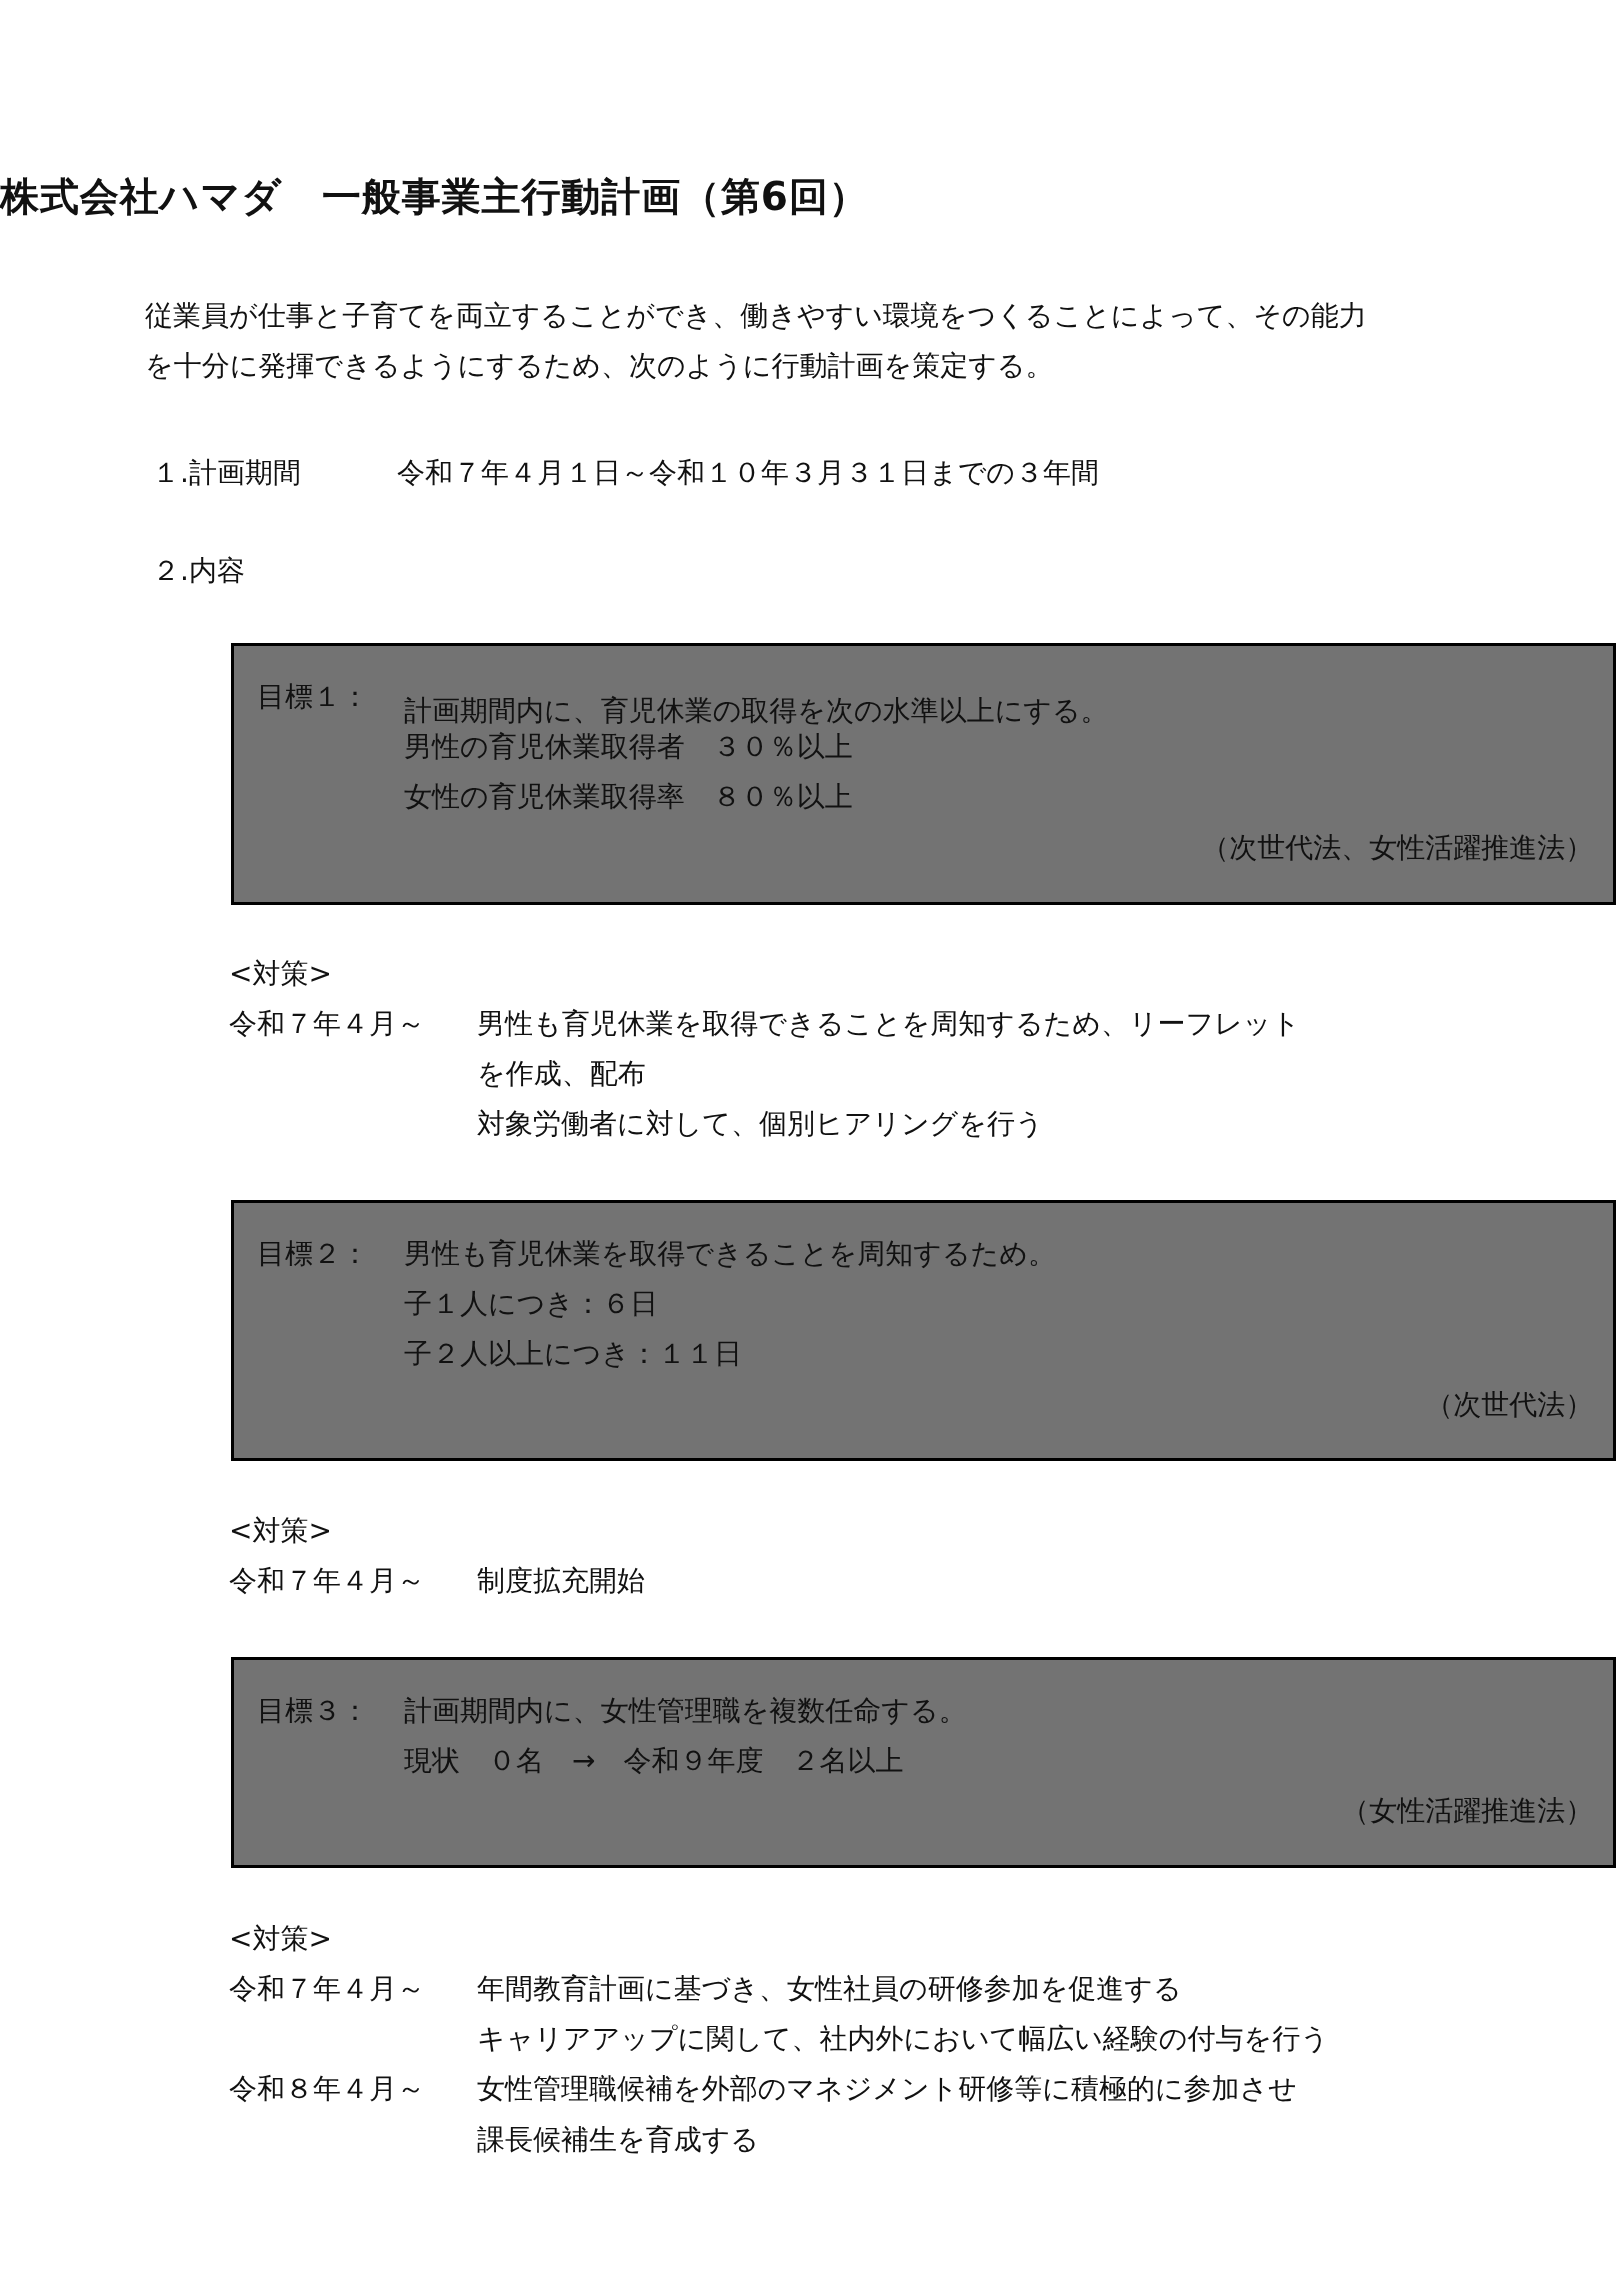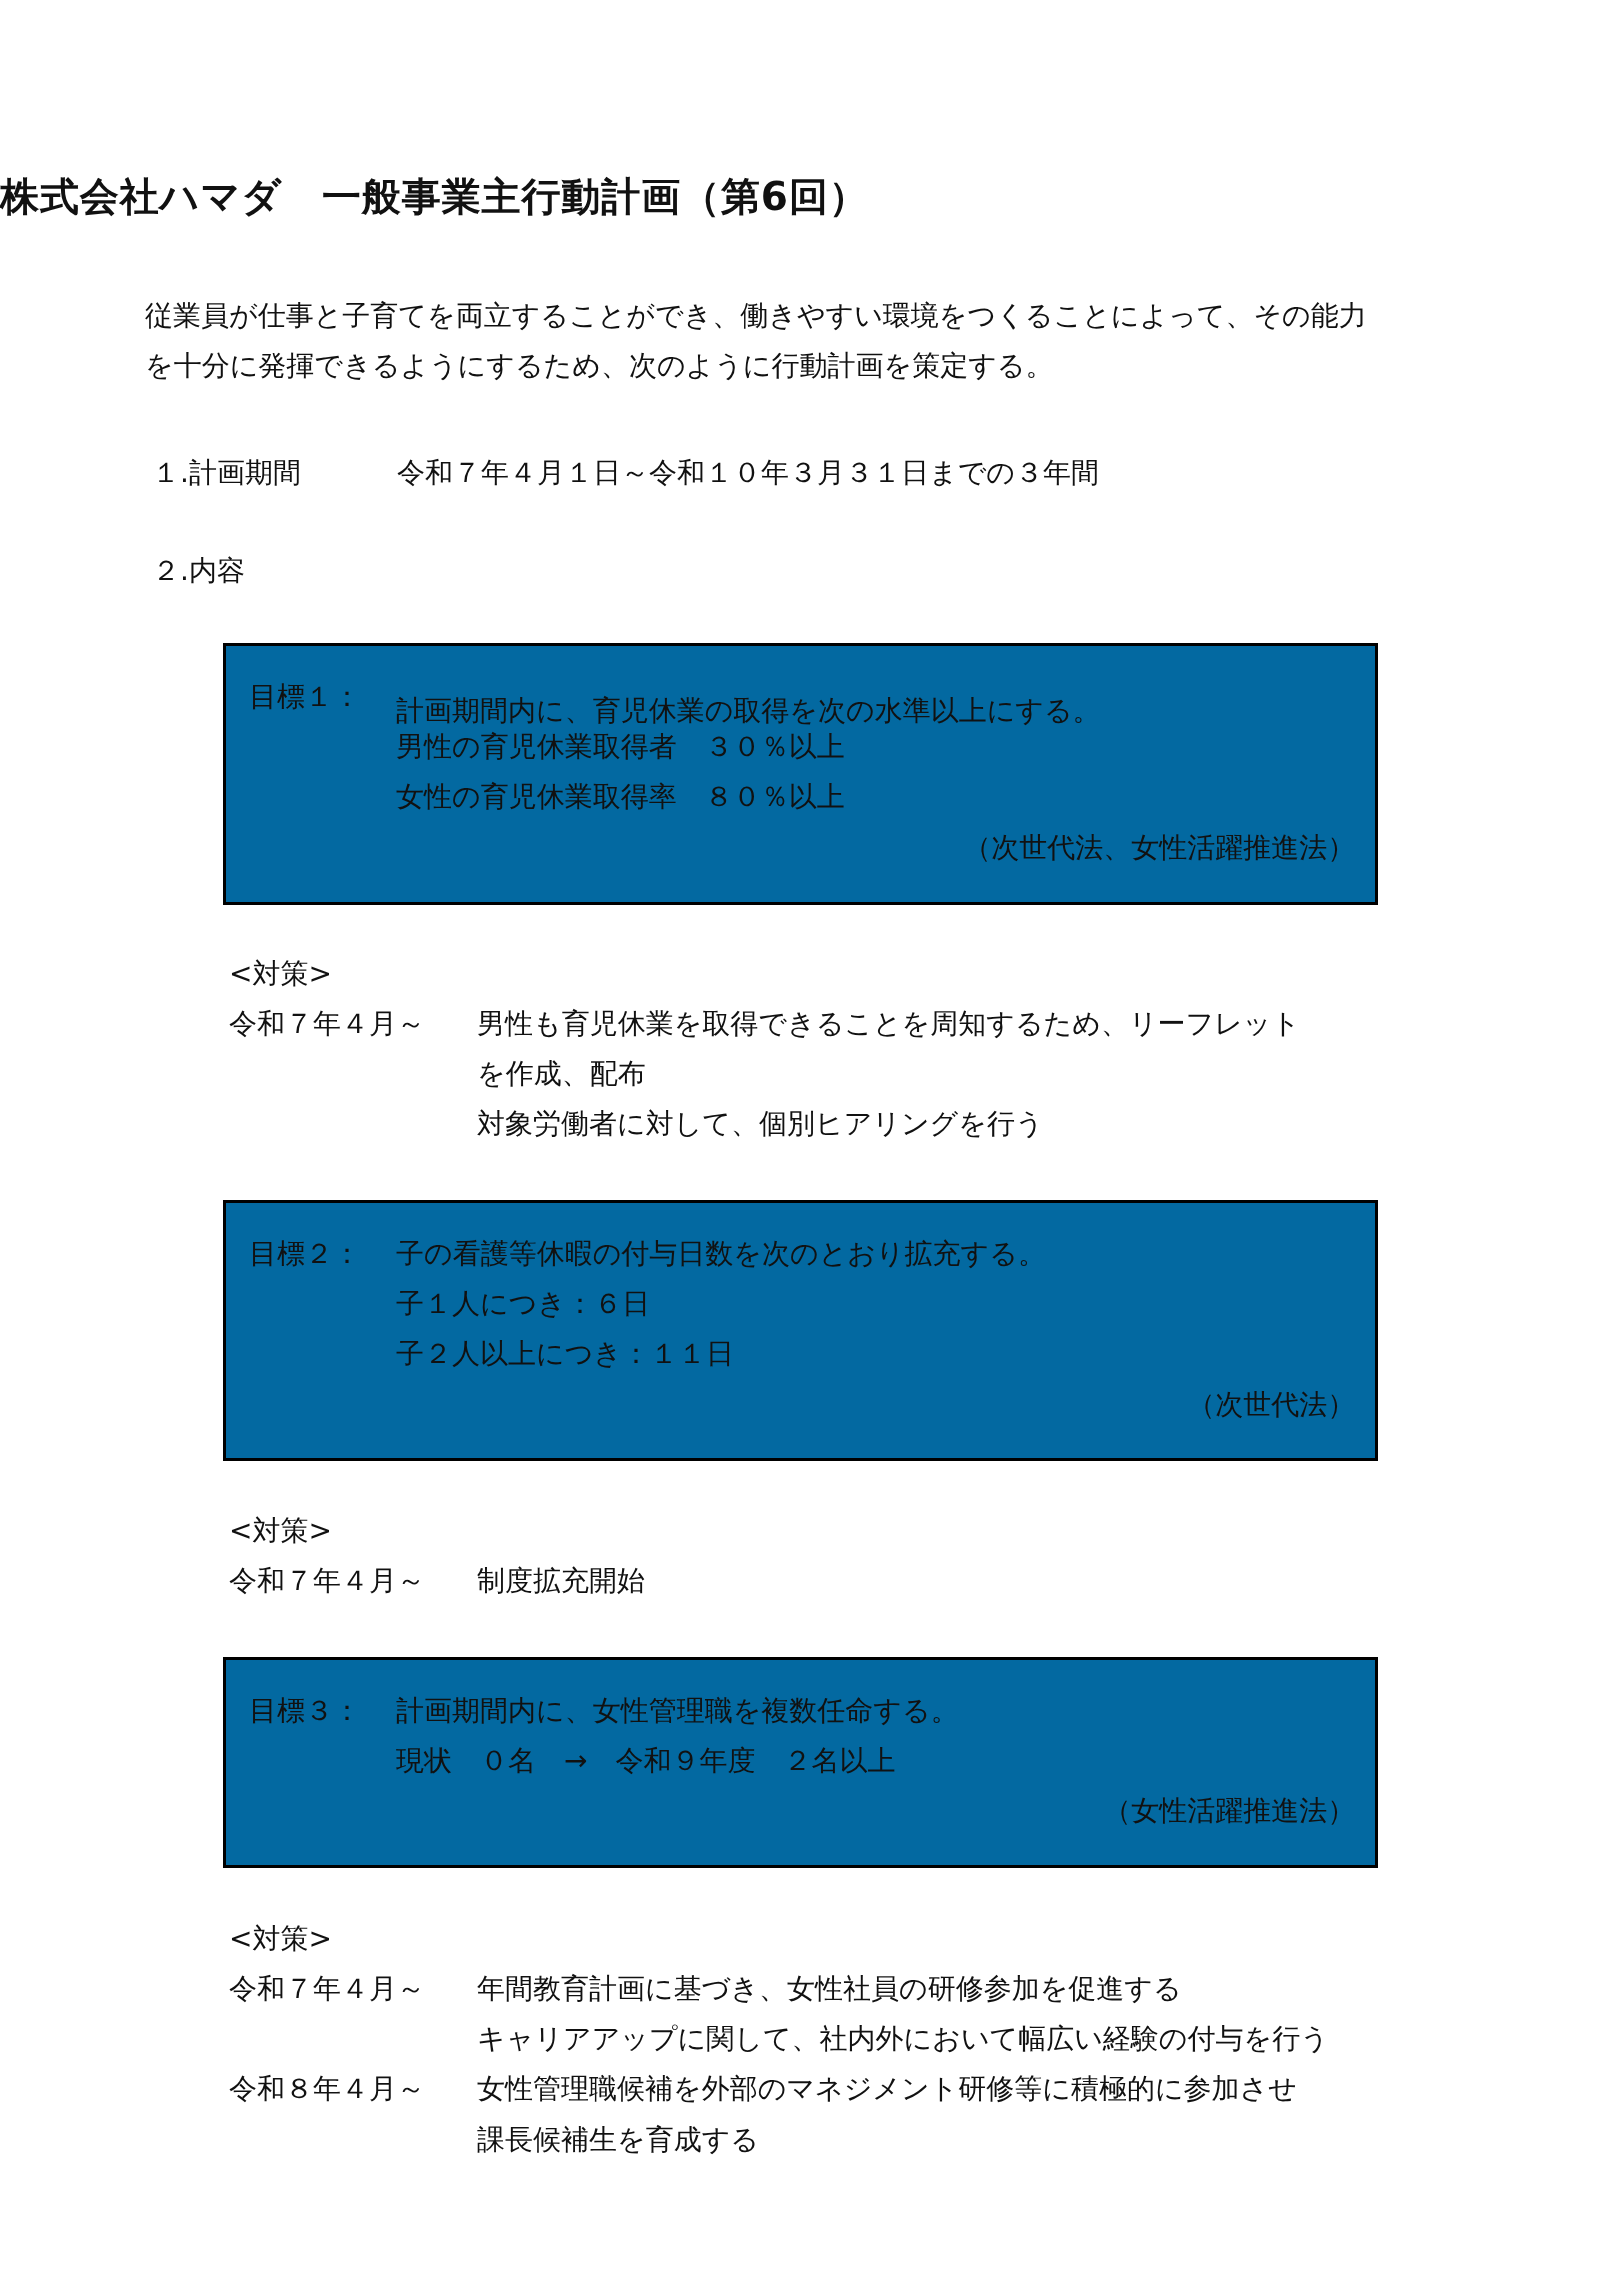--- a/index.html
+++ b/index.html
@@ -8,22 +8,22 @@
     font-family: "DejaVu Sans", "Liberation Sans", sans-serif;
     color: #111111;
   }
   .abs { position: absolute; white-space: nowrap; }
   .title {
     left: 0; width: 1458px; top: 170px; 
     font-size: 39px; font-weight: bold; letter-spacing: 0.9px; line-height: 54px;
   }
   .txt { font-size: 28px; line-height: 36px; }
   .box {
-    position: absolute; left: 223px; width: 1155px;
-    border: 3.6px solid #000000; box-sizing: border-box; background: #0369a1;
+    position: absolute; left: 231px; width: 1385px;
+    border: 3.6px solid #000000; box-sizing: border-box; background: #737373;
   }
   .box .line { position: absolute; font-size: 28px; line-height: 36px; white-space: nowrap; }
   .box .law { right: 19.7px; }
 </style>
 </head>
 <body>
 
 <div class="abs title">株式会社ハマダ　一般事業主行動計画（第6回）</div>
 
 <div class="abs txt" style="left:145px; top:298px;">従業員が仕事と子育てを両立することができ、働きやすい環境をつくることによって、その能力</div>
@@ -43,21 +43,21 @@
 </div>
 
 <div class="abs txt" style="left:229px; top:956px;">&lt;対策&gt;</div>
 <div class="abs txt" style="left:229px; top:1006px;">令和７年４月～</div>
 <div class="abs txt" style="left:477px; top:1006px;">男性も育児休業を取得できることを周知するため、リーフレット</div>
 <div class="abs txt" style="left:477px; top:1056px;">を作成、配布</div>
 <div class="abs txt" style="left:477px; top:1106px;">対象労働者に対して、個別ヒアリングを行う</div>
 
 <div class="box" style="top:1200px; height:261px;">
   <div class="line" style="left:23px; top:33px;">目標２：</div>
-  <div class="line" style="left:170px; top:33px;">子の看護等休暇の付与日数を次のとおり拡充する。</div>
+  <div class="line" style="left:170px; top:33px;">男性も育児休業を取得できることを周知するため。</div>
   <div class="line" style="left:170px; top:83px;">子１人につき：６日</div>
   <div class="line" style="left:170px; top:133px;">子２人以上につき：１１日</div>
   <div class="line law" style="top:184px;">（次世代法）</div>
 </div>
 
 <div class="abs txt" style="left:229px; top:1513px;">&lt;対策&gt;</div>
 <div class="abs txt" style="left:229px; top:1563px;">令和７年４月～</div>
 <div class="abs txt" style="left:477px; top:1563px;">制度拡充開始</div>
 
 <div class="box" style="top:1657px; height:211px;">

